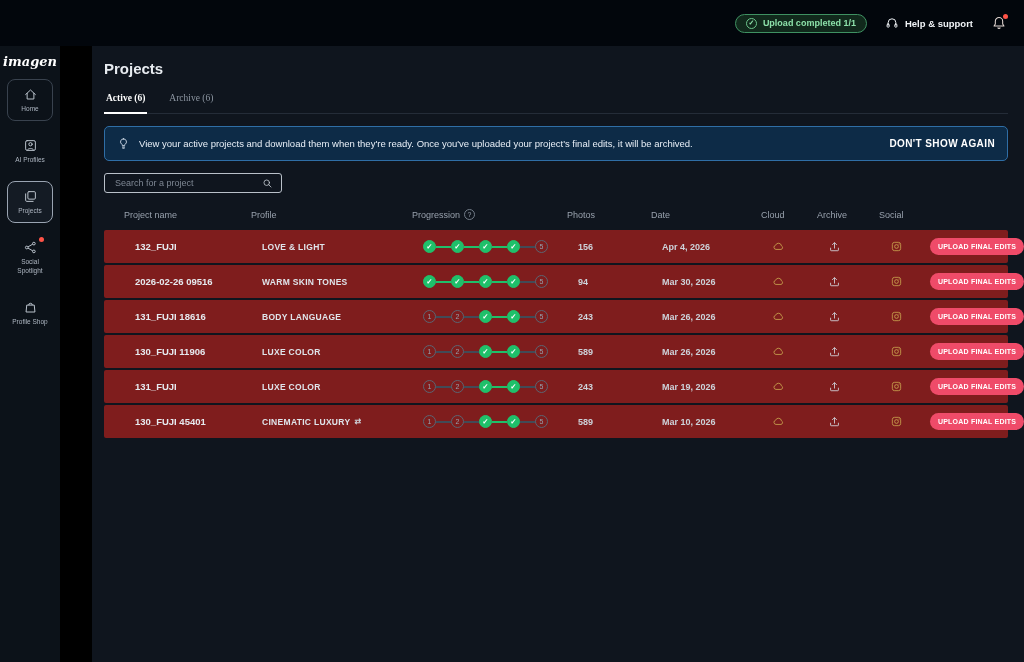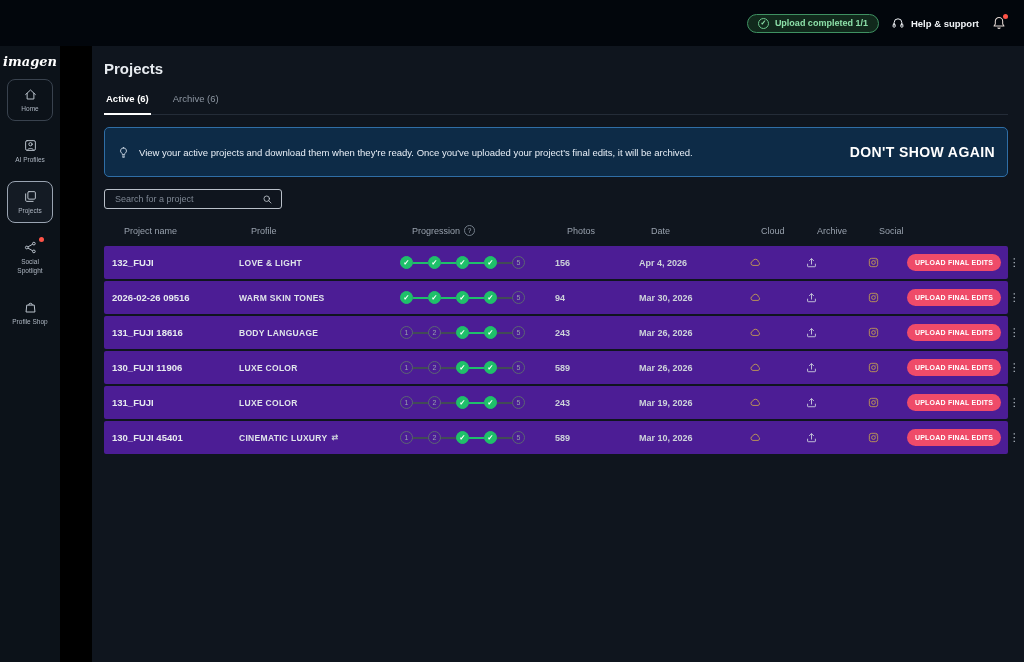--- a/index.html
+++ b/index.html
@@ -8,21 +8,21 @@
     width:1024px; height:662px; overflow:hidden;
     background:#000; color:#e7ebf0;
     font-family:"Liberation Sans", sans-serif;
   }
   svg { display:block; }
 
   
   .topbar {
     height:46px; background:#02060c;
     display:flex; align-items:center; justify-content:flex-end;
-    gap:12px; padding:0 16px;
+    gap:18px; padding:0 16px;
   }
   .upload-pill {
     display:flex; align-items:center; gap:6px;
     border:1px solid #3f9162; background:#11291c; color:#8ce0a9;
     font-size:9px; font-weight:700; padding:3px 10px; border-radius:11px; cursor:pointer;
   }
   .pill-check {
     width:11px; height:11px; border:1px solid #6cc58c; border-radius:50%;
     display:flex; align-items:center; justify-content:center; font-size:7px; color:#8ce0a9;
   }
@@ -57,40 +57,40 @@
     position:absolute; bottom:12px; left:50%; transform:translateX(-50%);
     width:30px; height:30px; border-radius:50%; background:#4d7c0f;
     display:flex; align-items:center; justify-content:center;
     font-size:15px; font-weight:700; color:#e3e8ee; cursor:pointer;
   }
 
   
   .main { flex:1; background:#0f151e; padding:12px 16px 0 12px; display:flex; flex-direction:column; min-width:0; }
   .page-title { font-size:15px; font-weight:700; margin:2px 0 12px; }
 
-  .tabrow { display:flex; align-items:flex-start; border-bottom:1px solid #242c38; }
+  .tabrow { display:flex; align-items:flex-start; border-bottom:1px solid #242c38;font-family:Liberation Serif, serif; }
   .tabs { display:flex; gap:20px; flex:1; }
   .tab { font-size:9.5px; padding:4px 2px 9px; color:#8d96a2; border-bottom:2px solid transparent; margin-bottom:-1px; cursor:pointer; }
   .tab.active { color:#fff; font-weight:700; border-bottom-color:#fff; }
   .tab-actions { display:flex; align-items:center; gap:16px; padding-bottom:8px; }
   .planned { display:flex; align-items:center; gap:5px; font-size:8.5px; font-weight:700; letter-spacing:.3px; color:#f0f3f7; cursor:pointer; }
   .planned svg { width:12px; height:12px; }
   .create-btn {
     border:1px solid #cfd6de; border-radius:12px; background:transparent; color:#f0f3f7;
     font-size:8.5px; font-weight:700; letter-spacing:.3px; padding:5px 12px;
     font-family:inherit; cursor:pointer;
   }
 
   .banner {
     margin-top:12px; display:flex; align-items:center; gap:9px;
-    background:#0d2b47; border:1px solid #2f6ea6; border-radius:5px; padding:16px 12px;
+    background:#0d2b47; border:1px solid #2f6ea6; border-radius:5px; padding:10px 12px;
   }
   .banner svg { width:13px; height:13px; color:#dfe9f4; flex:none; }
   .banner-text { flex:1; font-size:9.5px; color:#e8eff7; }
-  .banner-dismiss { font-size:14px; font-weight:700; letter-spacing:.4px; color:#fff; cursor:pointer; white-space:nowrap; }
+  .banner-dismiss { font-size:10px; font-weight:700; letter-spacing:.4px; color:#fff; cursor:pointer; white-space:nowrap; }
 
   .searchbox {
     margin:12px 0 12px; width:178px; height:20px;
     display:flex; align-items:center; gap:6px;
     border:1px solid #b9c0c9; border-radius:3px; padding:0 8px; background:transparent;
   }
   .searchbox input { flex:1; min-width:0; background:transparent; border:none; outline:none; color:#dfe4ea; font-size:9px; font-family:inherit; }
   .searchbox input::placeholder { color:#7e8793; }
   .searchbox svg { width:11px; height:11px; color:#cfd5dc; flex:none; }
 
@@ -99,21 +99,21 @@
     display:grid; align-items:center;
     grid-template-columns:127px 161px 155px 84px 110px 56px 62px 40px 1fr 26px;
   }
   .thead { padding:4px 14px 10px 20px; color:#98a1ad; font-size:9px; }
   .hcell { display:flex; align-items:center; gap:4px; }
   .qmark {
     width:11px; height:11px; border:1px solid #727c88; border-radius:50%;
     font-size:7px; color:#9aa3af; display:flex; align-items:center; justify-content:center; cursor:pointer;
   }
   .tbody { display:flex; flex-direction:column; gap:2px; }
-  .trow { height:33px; background:#4c1d95; border-radius:2px; padding:0 14px 0 8px; }
+  .trow { height:33px; background:#7f1d1d; border-radius:2px; padding:0 14px 0 31px; }
   .cell.name { font-size:9.5px; font-weight:600; color:#e6eaef; white-space:nowrap; }
   .cell.profile { font-size:8.5px; font-weight:600; letter-spacing:.3px; color:#dfe4ea; display:flex; gap:4px; white-space:nowrap; }
   .picon { font-size:8px; color:#cfd5dc; }
   .prog { display:flex; align-items:center; }
   .pstep {
     width:13px; height:13px; border-radius:50%; border:1px solid #5b6572; background:transparent;
     color:#97a0ac; font-size:7px; display:flex; align-items:center; justify-content:center; flex:none;
   }
   .pstep.done { background:#1fc06a; border-color:#1fc06a; color:#fff; font-size:7.5px; font-weight:700; }
   .pline { width:15px; height:2px; background:#424b57; flex:none; }

